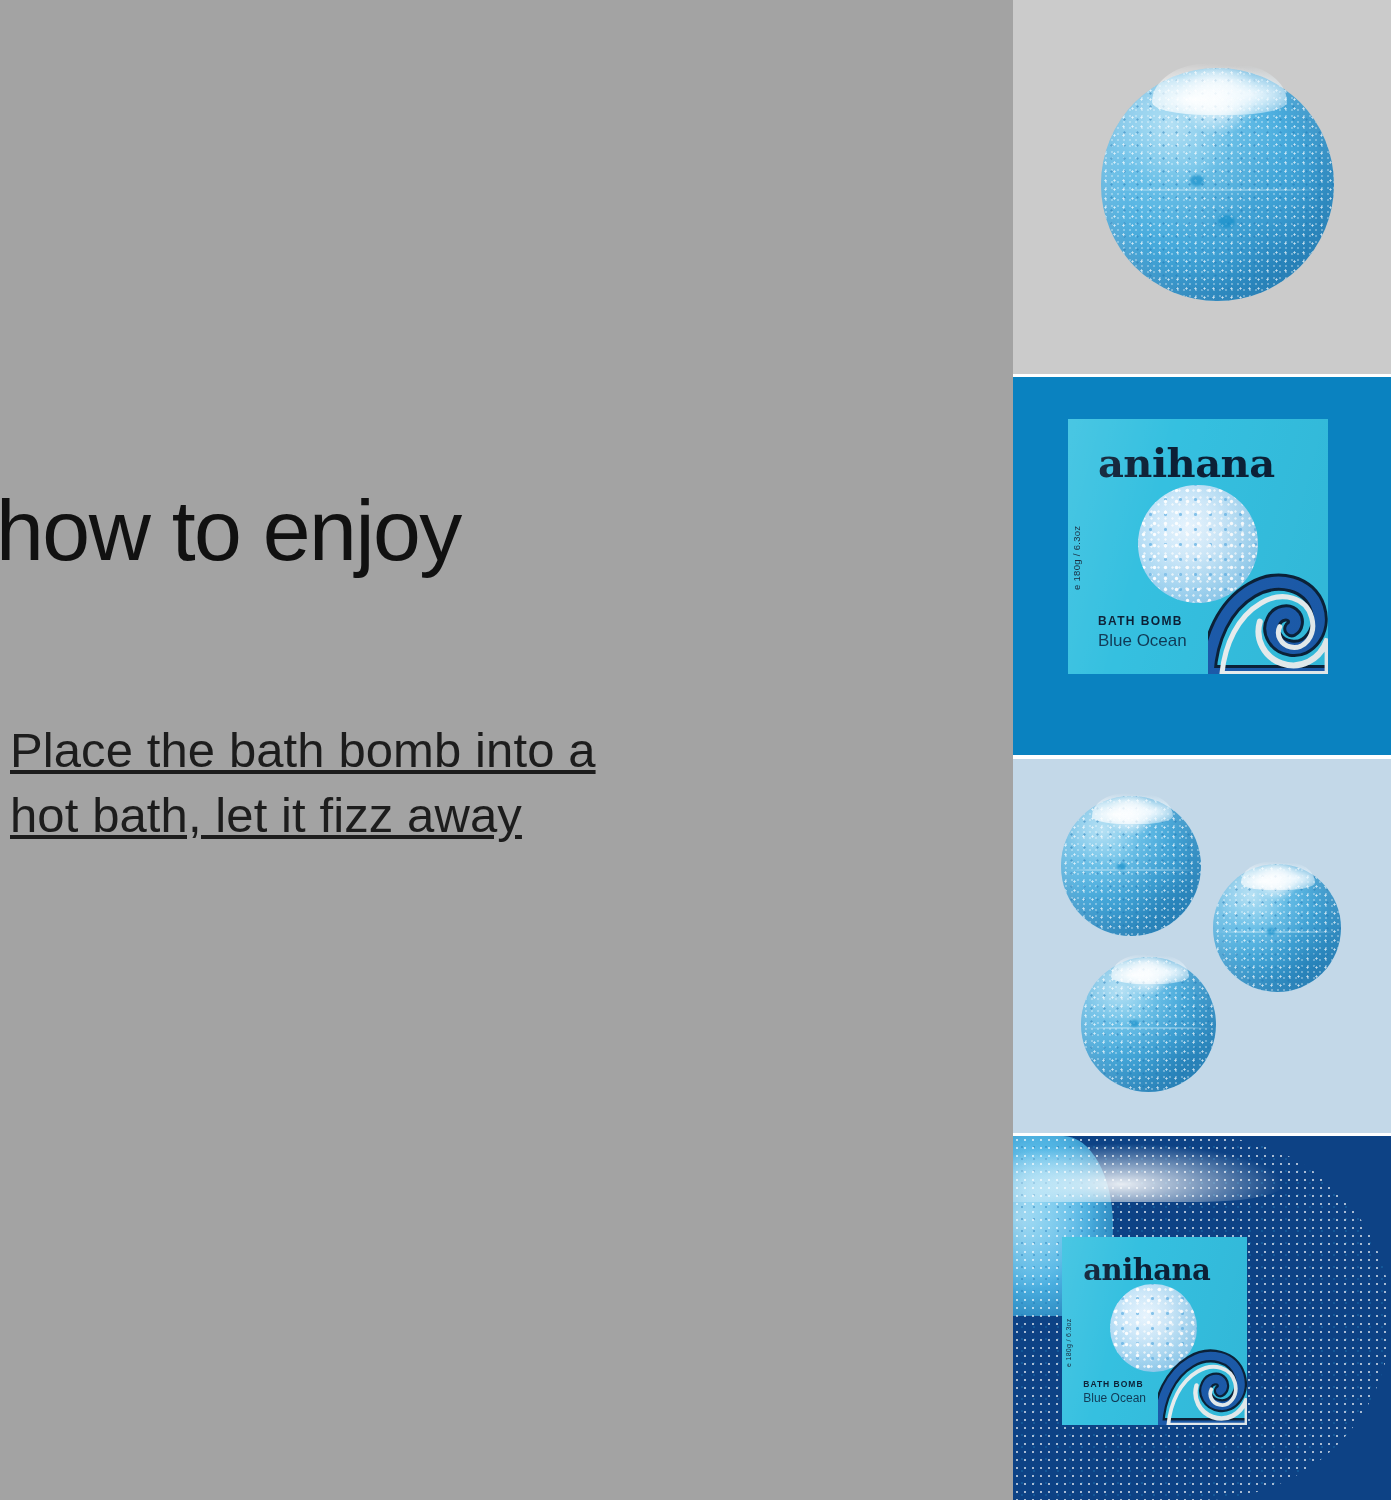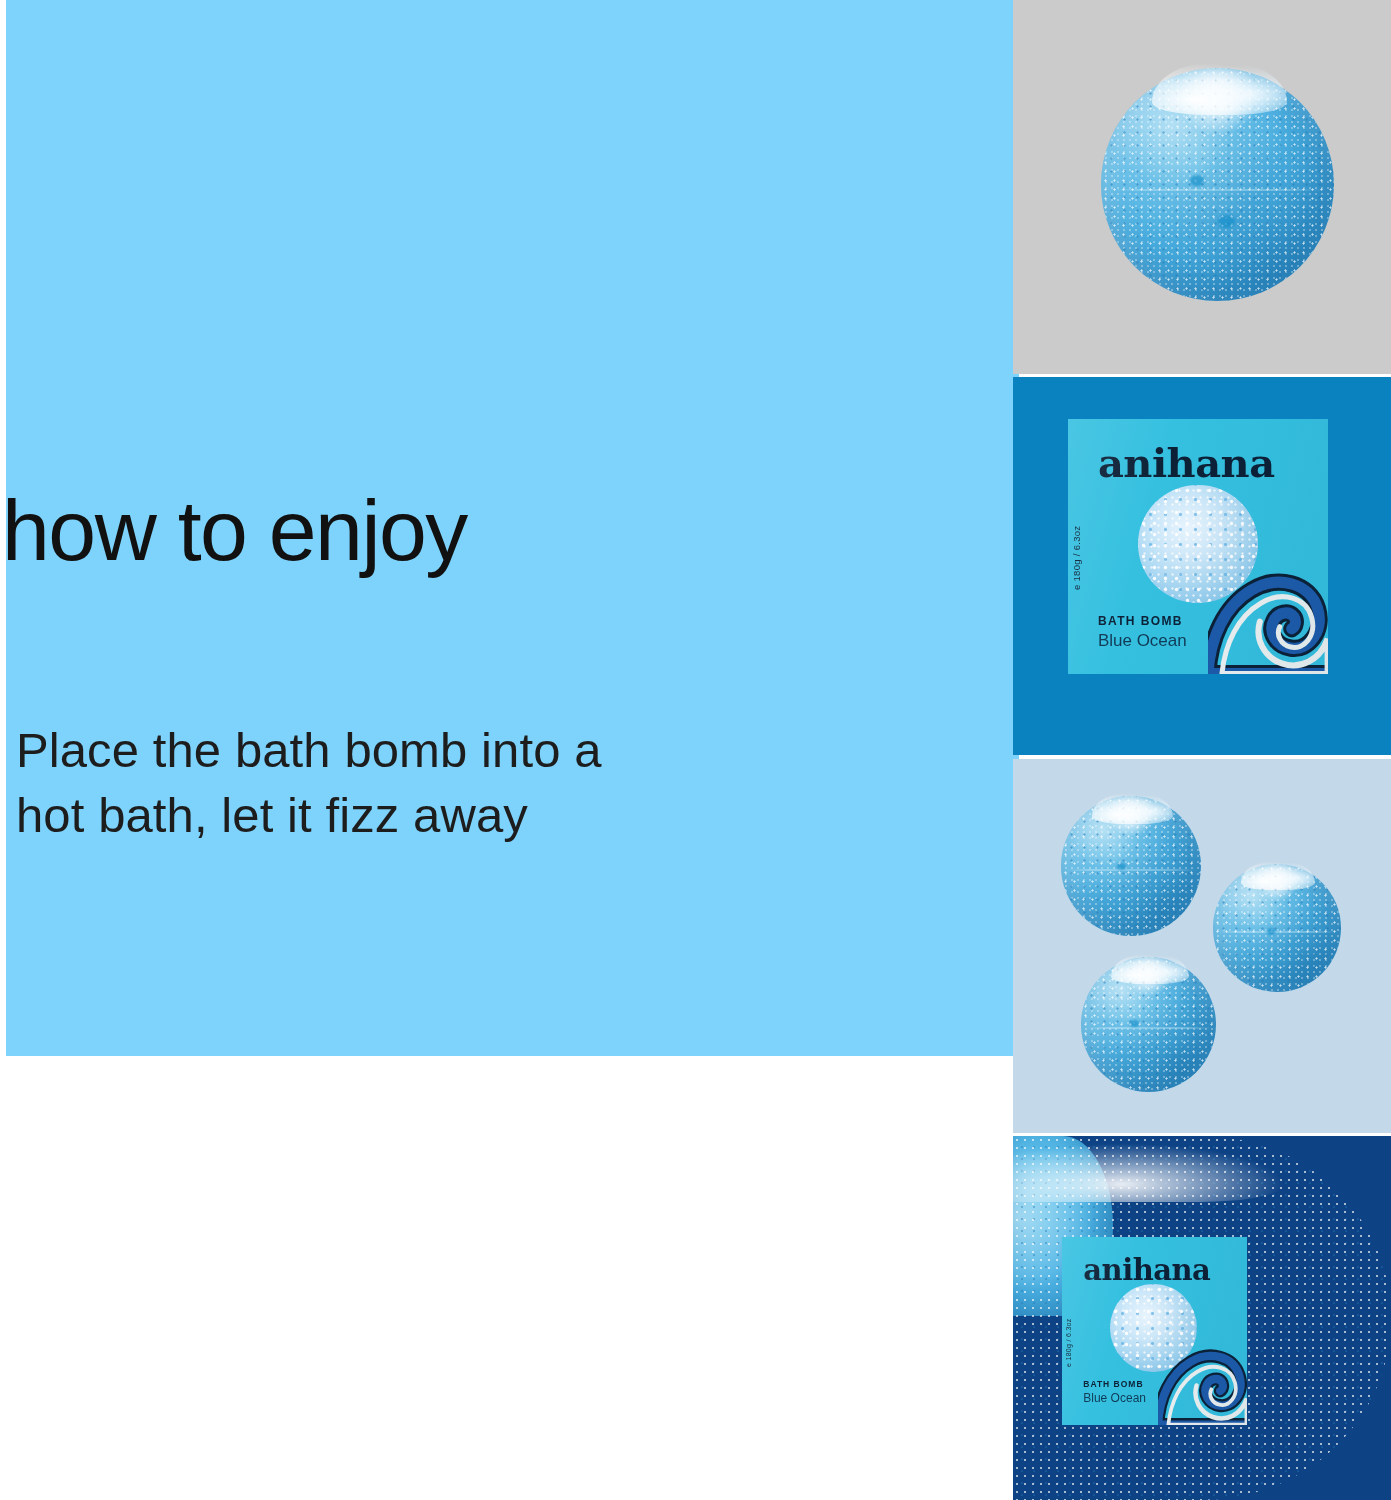--- a/index.html
+++ b/index.html
@@ -17,25 +17,25 @@
     position: relative;
     width: 1391px;
     height: 1500px;
     background: #ffffff;
     overflow: hidden;
   }
 
   
   .copy-column {
     position: absolute;
-    left: 6px;
+    left: 0;
     top: 0;
     width: 1013px;
-    height: 1056px;
-    background: #7dd3fc;
+    height: 1500px;
+    background: #a3a3a3;
   }
 
   .headline {
     position: absolute;
     left: -4px;
     top: 487px;
     width: 960px;
     margin: 0;
     font-family: "Liberation Sans", sans-serif;
     font-size: 86px;
@@ -52,21 +52,21 @@
     top: 718px;
     width: 830px;
     margin: 0;
     font-family: "Liberation Sans", sans-serif;
     font-size: 49px;
     font-weight: 300;
     line-height: 1.33;
     letter-spacing: 0.1px;
     color: #1d1d1d;
   }
-  .body-copy .line { display: block; white-space: nowrap; }
+  .body-copy .line { display: block; white-space: nowrap; text-decoration: underline; }
 
   
   .image-strip {
     position: absolute;
     left: 1013px;
     top: 0;
     width: 378px;
     height: 1500px;
   }
   .panel {

